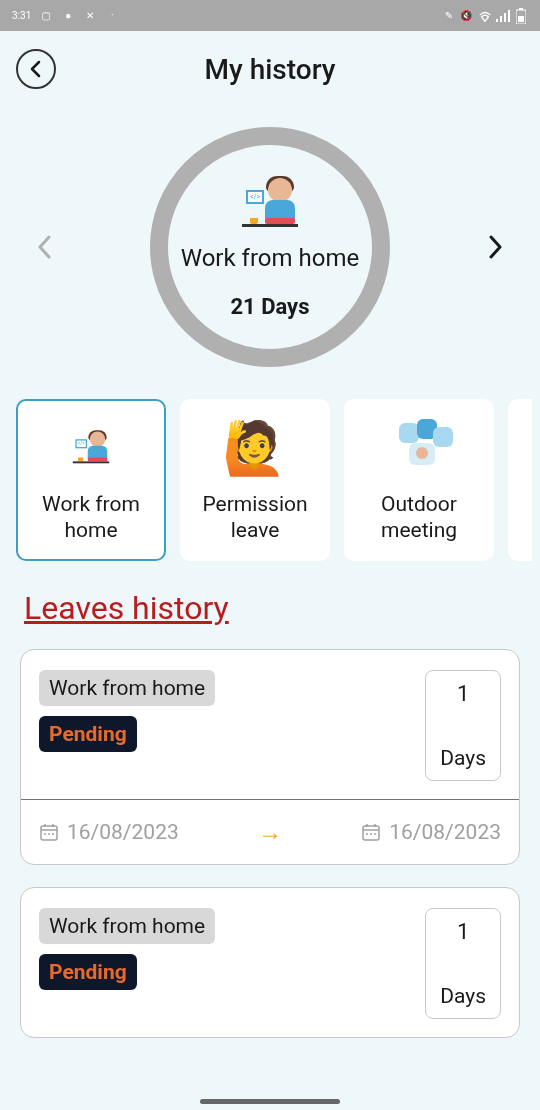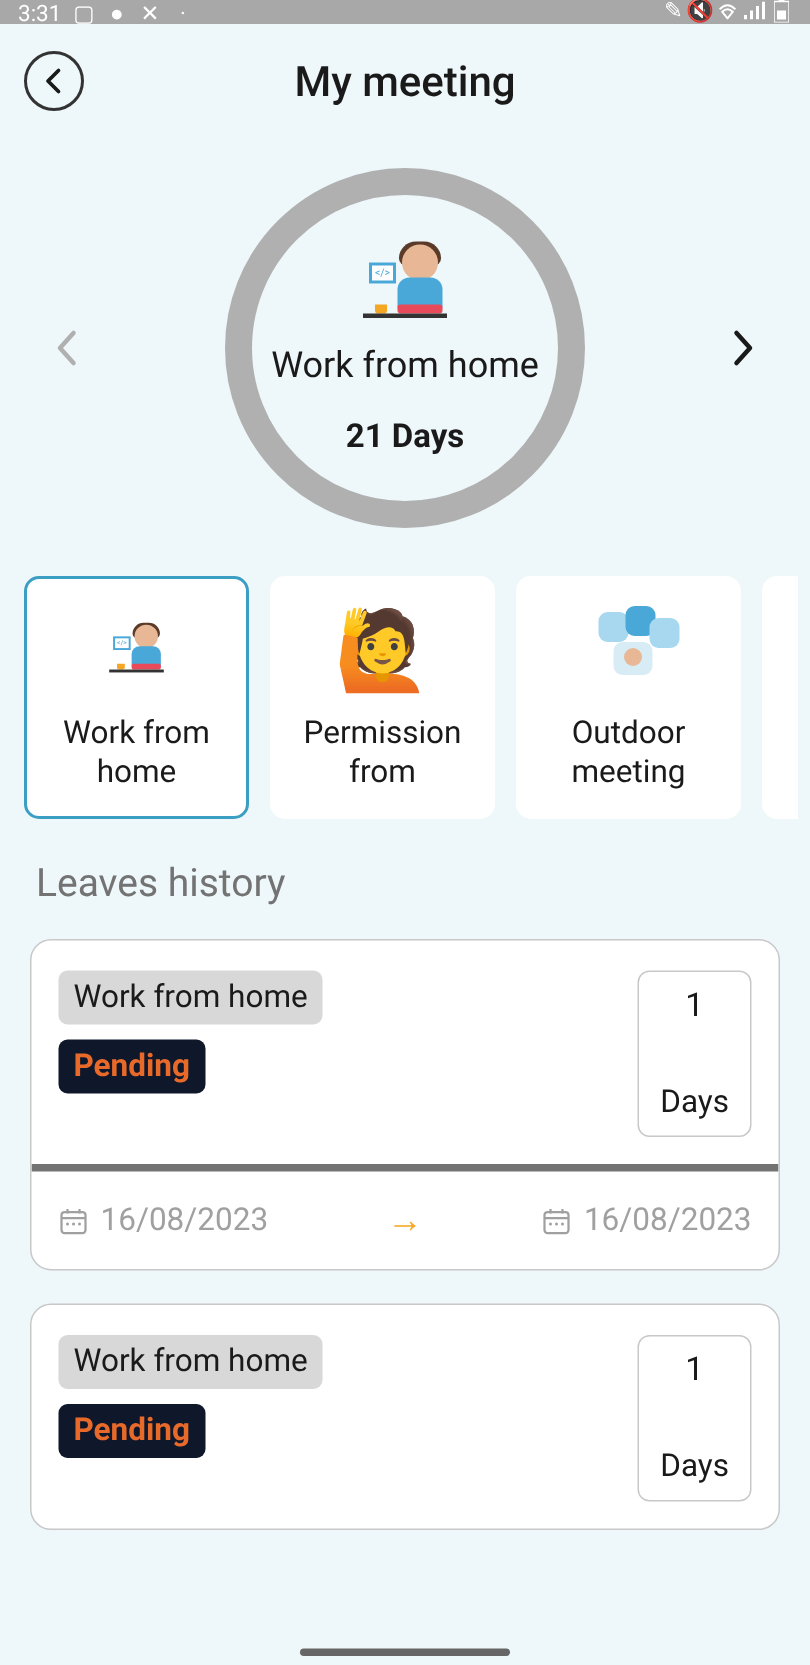--- a/index.html
+++ b/index.html
@@ -1,18 +1,18 @@
 <!DOCTYPE html>
 <html><head>
   <meta charset="utf-8">
   <style>
     * { margin: 0; padding: 0; box-sizing: border-box; font-family: -apple-system, BlinkMacSystemFont, 'Segoe UI', Roboto, sans-serif; }
     body { width: 540px; height: 1110px; background: #eef7f9; overflow: hidden; position: relative; }
     
-    .status-bar { height: 16px; background: #a8a8a8; display: flex; justify-content: space-between; align-items: flex-start; padding: 0 12px; font-size: 15px; color: #fff; }
+    .status-bar { height: 31px; background: #a8a8a8; display: flex; justify-content: space-between; align-items: center; padding: 0 12px; font-size: 10px; color: #fff; }
     .status-left { display: flex; align-items: center; gap: 8px; }
     .status-right { display: flex; align-items: center; gap: 4px; }
     .status-icon { width: 14px; height: 14px; display: inline-flex; align-items: center; justify-content: center; }
     
     .header { display: flex; align-items: center; padding: 18px 16px 8px; position: relative; }
     .back-btn { width: 40px; height: 40px; border: 2px solid #333; border-radius: 50%; display: flex; align-items: center; justify-content: center; background: transparent; cursor: pointer; }
     .header-title { position: absolute; left: 50%; transform: translateX(-50%); font-size: 28px; font-weight: 500; color: #1a1a1a; }
     
     .carousel { display: flex; align-items: center; justify-content: space-between; padding: 30px 30px 20px; }
     .carousel-arrow { width: 30px; height: 30px; display: flex; align-items: center; justify-content: center; cursor: pointer; }
@@ -21,32 +21,32 @@
     .ring-title { font-size: 24px; color: #1a1a1a; text-align: center; line-height: 1.3; }
     .ring-days { font-size: 22px; font-weight: 700; color: #1a1a1a; margin-top: 20px; }
     
     .categories { display: flex; gap: 14px; padding: 12px 16px 20px; overflow-x: hidden; }
     .cat-card { flex: 0 0 150px; height: 162px; background: #fff; border-radius: 10px; display: flex; flex-direction: column; align-items: center; justify-content: center; padding: 12px; cursor: pointer; }
     .cat-card.selected { border: 2px solid #3b9fc4; }
     .cat-icon { width: 64px; height: 64px; display: flex; align-items: center; justify-content: center; margin-bottom: 10px; }
     .cat-label { font-size: 21px; color: #1a1a1a; text-align: center; line-height: 1.25; }
     .cat-card-partial { flex: 0 0 24px; background: #fff; border-radius: 10px 0 0 10px; }
     
-    .section-title { font-size: 26px; color: #737373; padding: 8px 24px 12px; }
+    .section-title { font-size: 32px; color: #b91c1c; padding: 8px 24px 12px; text-decoration: underline; }
     
     .history-card { margin: 10px 20px 22px; background: #fff; border: 1px solid #c8c8c8; border-radius: 14px; overflow: hidden; }
     .card-top { padding: 20px 18px 18px; display: flex; justify-content: space-between; align-items: flex-start; }
     .card-left { display: flex; flex-direction: column; gap: 10px; align-items: flex-start; }
     .chip { padding: 6px 10px; border-radius: 6px; font-size: 21px; display: inline-block; }
     .chip-type { background: #d8d8d8; color: #1a1a1a; }
     .chip-status { background: #0f172a; color: #e86a2a; font-weight: bold; }
     .days-box { border: 1px solid #c8c8c8; border-radius: 8px; padding: 10px 14px; text-align: center; }
     .days-num { font-size: 22px; color: #1a1a1a; }
     .days-label { font-size: 21px; color: #1a1a1a; margin-top: 40px; }
-    .card-bottom { border-top: 5px solid #737373; padding: 18px; display: flex; align-items: center; justify-content: space-between; }
+    .card-bottom { border-top: 1px solid #737373; padding: 18px; display: flex; align-items: center; justify-content: space-between; }
     .date-group { display: flex; align-items: center; gap: 8px; color: #a0a0a0; font-size: 21px; }
     .arrow-right { color: #f5a623; font-size: 24px; font-weight: bold; }
     
     .bottom-bar { position: absolute; bottom: 6px; left: 50%; transform: translateX(-50%); width: 140px; height: 5px; background: #666; border-radius: 3px; }
     
     .wfh-icon { position: relative; width: 60px; height: 54px; }
     .person-head { width: 24px; height: 24px; background: #e8b896; border-radius: 50%; position: absolute; left: 28px; top: 0; }
     .person-hair { width: 28px; height: 16px; background: #5a3a28; border-radius: 14px 14px 6px 6px; position: absolute; left: 26px; top: -2px; }
     .person-body { width: 30px; height: 20px; background: #4aa8d8; border-radius: 8px 8px 0 0; position: absolute; left: 25px; top: 22px; }
     .laptop { width: 30px; height: 6px; background: #e84a5a; position: absolute; left: 25px; top: 40px; border-radius: 2px; }
@@ -102,21 +102,21 @@
     </span>
   </div>
 </div>
 
 <div class="header">
   <button class="back-btn">
     <svg width="18" height="18" viewBox="0 0 18 18">
         <path d="M12 2 L5 9 L12 16" fill="none" stroke="#1a1a1a" stroke-width="2.5" stroke-linecap="round" stroke-linejoin="round"></path>
       </svg>
   </button>
-  <div class="header-title">My meeting</div>
+  <div class="header-title">My history</div>
 </div>
 
 <div class="carousel">
   <div class="carousel-arrow">
     <svg width="20" height="28" viewBox="0 0 20 28">
         <path d="M14 4 L5 14 L14 24" fill="none" stroke="#b0b0b0" stroke-width="3" stroke-linecap="round" stroke-linejoin="round"></path>
       </svg>
   </div>
   <div class="ring">
     <div class="ring-icon">
@@ -152,21 +152,21 @@
         <div class="screen">&lt;/&gt;</div>
         <div class="cup"></div>
         <div class="laptop"></div>
         <div class="desk"></div>
       </div>
     </div>
     <div class="cat-label">Work from home</div>
   </div>
   <div class="cat-card">
     <div class="cat-icon permission-icon">🙋</div>
-    <div class="cat-label">Permission from</div>
+    <div class="cat-label">Permission leave</div>
   </div>
   <div class="cat-card">
     <div class="cat-icon">
       <div class="outdoor-icon">
         <div class="hex hex1"></div>
         <div class="hex hex2"></div>
         <div class="hex hex3"></div>
         <div class="hex-center"></div>
         <div class="hex-person"></div>
       </div>

